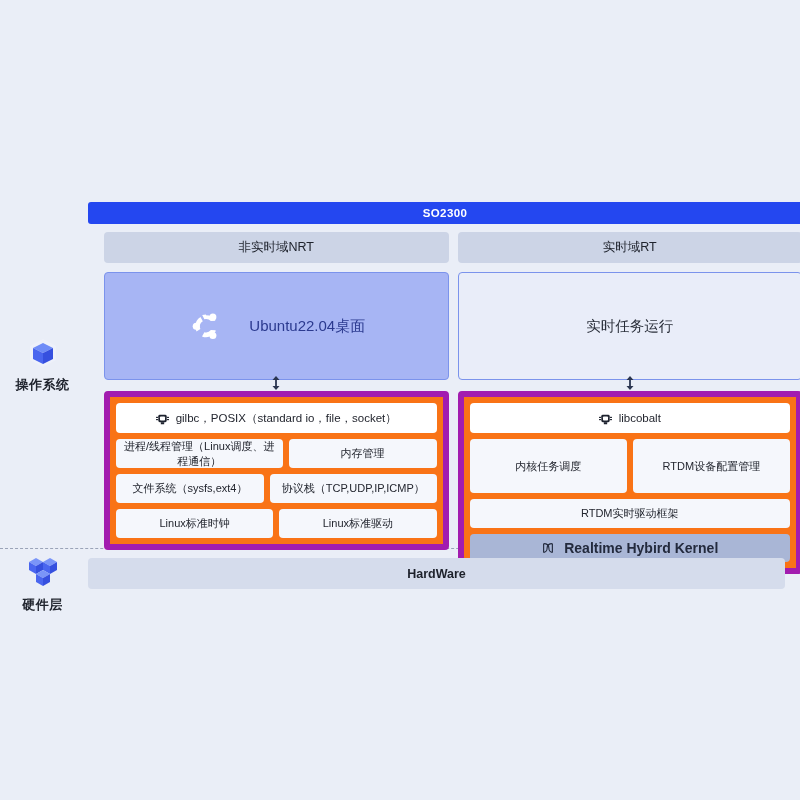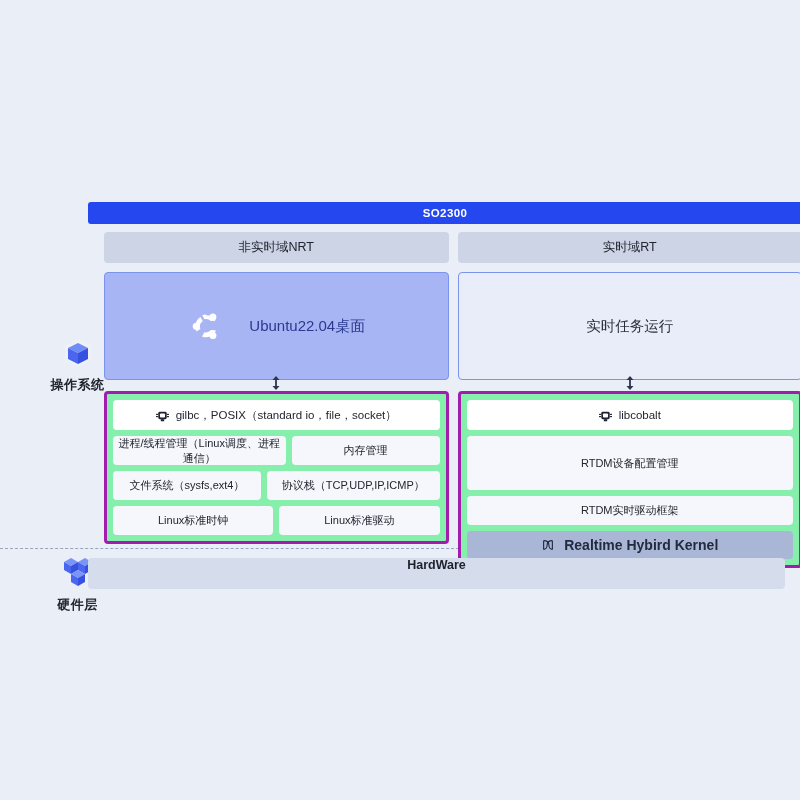--- a/index.html
+++ b/index.html
@@ -15,21 +15,20 @@
     position: relative;
   }
 
   
   #left-rail {
     position: absolute;
     left: 0;
     top: 0;
     width: 85px;
     height: 800px;
-    padding-left: 35px;
   }
   .rail-label {
     position: absolute;
     width: 85px;
     text-align: center;
     color: #20242e;
     font-size: 13px;
     font-weight: 700;
     letter-spacing: .5px;
   }
@@ -134,23 +133,23 @@
     position: absolute;
     left: 50%;
     bottom: -11px;
     transform: translateX(-50%);
     width: 9px;
     height: 14px;
   }
 
   .stack-box {
     margin-top: 11px;
-    border: 3px solid #a21caf;
+    border: 6px solid #a21caf;
     border-radius: 4px;
-    background: #86efac;
+    background: #f97316;
     padding: 6px;
     box-sizing: border-box;
   }
   .stack-row {
     display: flex;
     gap: 6px;
     margin-bottom: 6px;
   }
   .stack-row:last-child { margin-bottom: 0; }
 
@@ -196,21 +195,21 @@
 
   .hardware-bar {
     position: absolute;
     left: 88px;
     top: 558px;
     width: 697px;
     height: 31px;
     background: #d5dcec;
     border-radius: 4px;
     display: flex;
-    align-items: flex-start;
+    align-items: center;
     justify-content: center;
     font-size: 12.5px;
     font-weight: 700;
     color: #1d212b;
     box-sizing: border-box;
   }
 </style>
 </head>
 <body>
 
@@ -374,20 +373,23 @@
                 <rect x="11.6" y="7.6" width="2.4" height="1.2" fill="#1d222e"></rect>
                 <rect x="5.2" y="11" width="3.6" height="2.2" fill="#1d222e"></rect>
               </svg>
             </span>
             <span>libcobalt</span>
           </div>
         </div>
 
         <div class="stack-row">
           <div class="cell tall">
+            <span>内核任务调度</span>
+          </div>
+          <div class="cell tall">
             <span>RTDM设备配置管理</span>
           </div>
         </div>
 
         <div class="stack-row">
           <div class="cell">
             <span>RTDM实时驱动框架</span>
           </div>
         </div>
 

